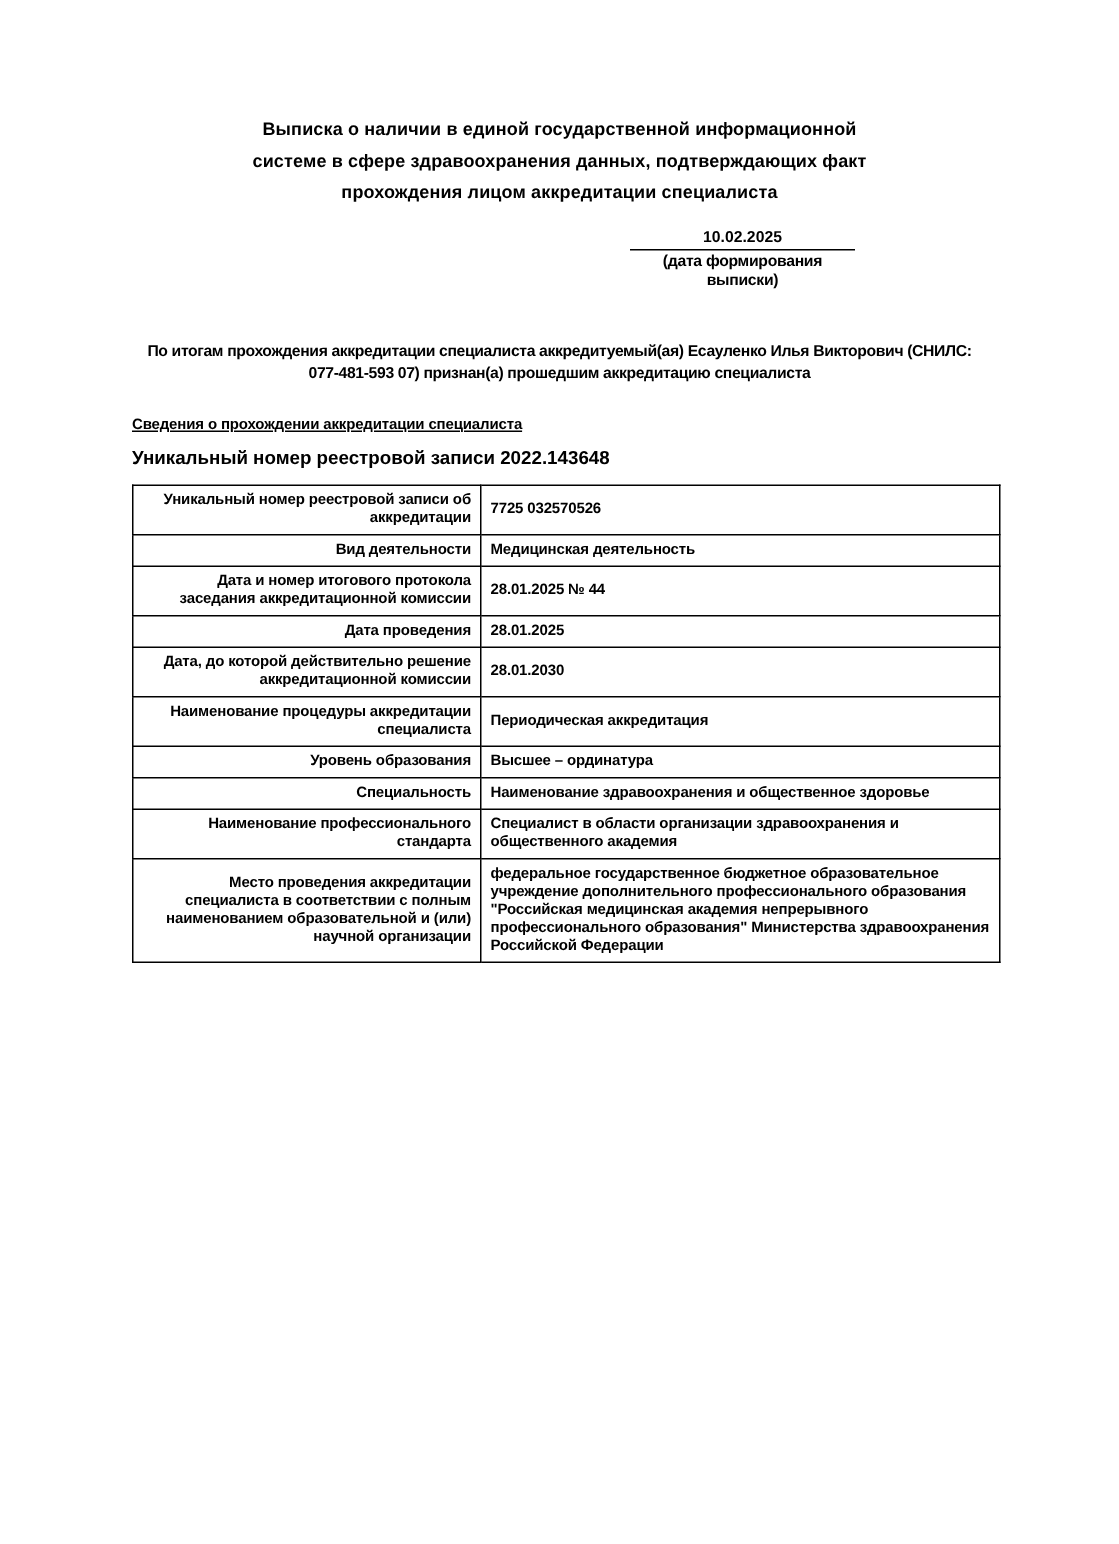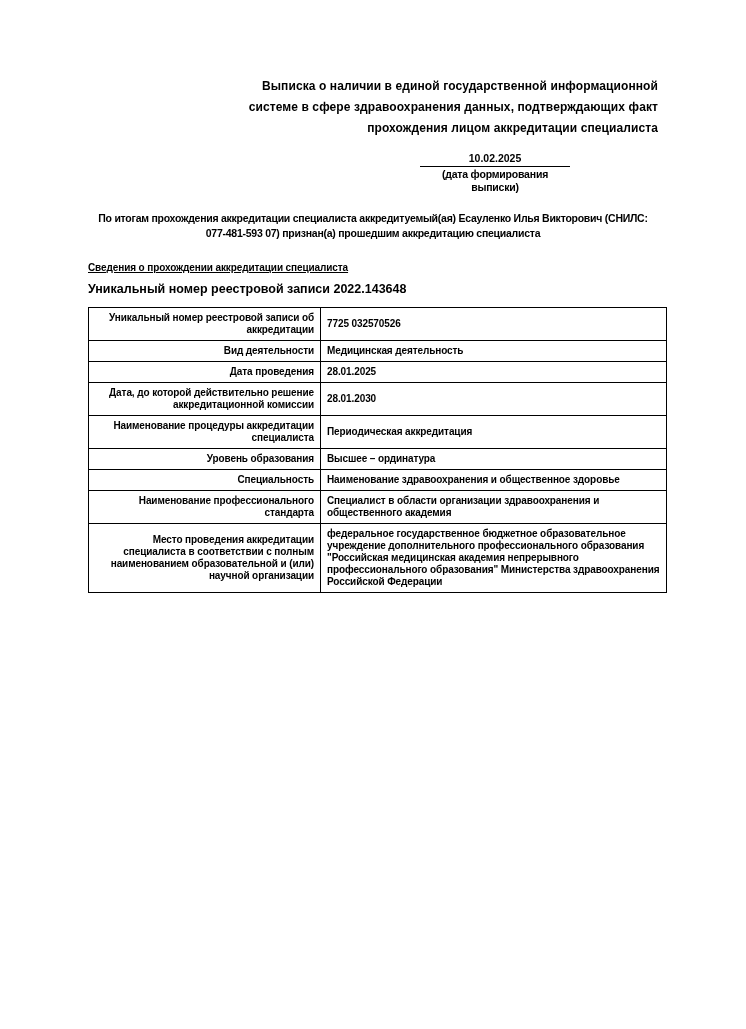--- a/index.html
+++ b/index.html
@@ -13,21 +13,21 @@
     height: 1029px;
     background: #ffffff;
     color: #000000;
     font-family: "Liberation Sans", "DejaVu Sans", sans-serif;
     font-weight: bold;
     box-sizing: border-box;
     padding: 76px 88px 0 88px;
     overflow: hidden;
   }
   .title {
-    text-align: right;
+    text-align: center;
     font-size: 12px;
     line-height: 21px;
     letter-spacing: 0.1px;
   }
   .date-block {
     margin-top: 13px;
     margin-left: 332px; 
     width: 150px;
     text-align: center;
     font-size: 10.5px;
@@ -37,21 +37,21 @@
     padding-bottom: 1px;
     border-bottom: 1.5px solid #000;
     line-height: 13px;
   }
   .date-caption {
     line-height: 13px;
     padding-top: 1px;
     letter-spacing: -0.2px;
   }
   .intro {
-    margin: 17px auto 0 auto;
+    margin: 33px auto 0 auto;
     max-width: 572px;
     text-align: center;
     font-size: 10.5px;
     line-height: 15px;
     letter-spacing: -0.25px;
   }
   .section-heading {
     margin-top: 21px;
     font-size: 10px;
     line-height: 12px;
@@ -113,20 +113,24 @@
   <tr>
     <td class="label-cell">Уникальный номер реестровой записи об аккредитации</td>
     <td class="value-cell">7725 032570526</td>
   </tr>
 
   <tr>
     <td class="label-cell">Вид деятельности</td>
     <td class="value-cell">Медицинская деятельность</td>
   </tr>
 
+  <tr>
+    <td class="label-cell">Дата и номер итогового протокола заседания аккредитационной комиссии</td>
+    <td class="value-cell">28.01.2025 № 44</td>
+  </tr>
 
   <tr>
     <td class="label-cell">Дата проведения</td>
     <td class="value-cell">28.01.2025</td>
   </tr>
 
   <tr>
     <td class="label-cell">Дата, до которой действительно решение аккредитационной комиссии</td>
     <td class="value-cell">28.01.2030</td>
   </tr>

